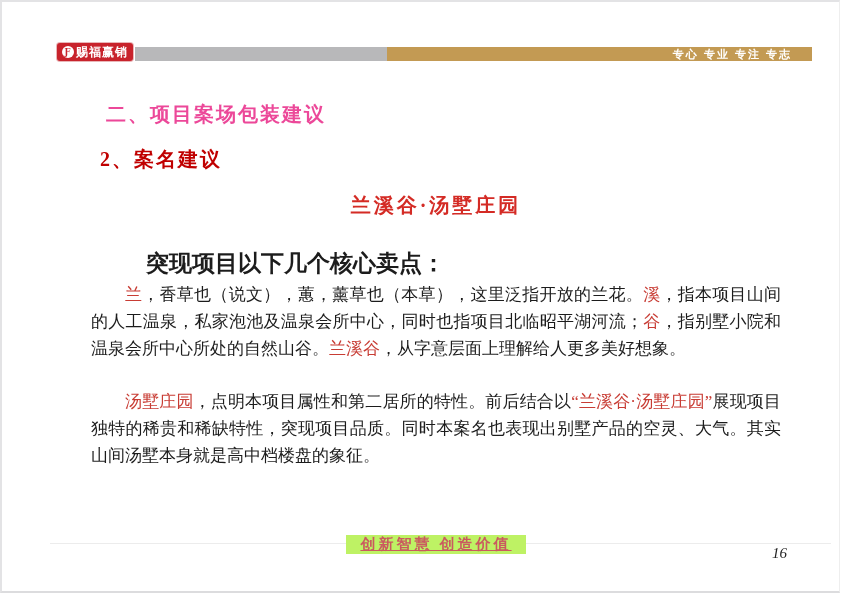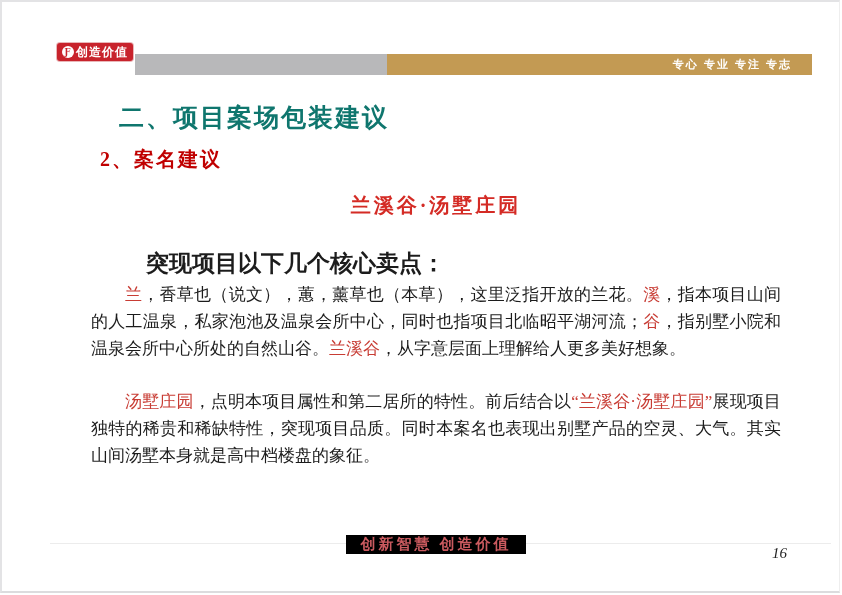--- a/index.html
+++ b/index.html
@@ -16,33 +16,33 @@
     background:#c8232c;border-radius:3px;color:#fff;
     display:flex;align-items:center;justify-content:center;gap:2px;
     font-weight:bold;font-size:12px;letter-spacing:1px;
     box-shadow:0 0 0 1px #e9b6b8;
   }
   .logo-mark{
     width:12px;height:12px;border-radius:50%;background:#fff;color:#c8232c;
     font-size:10px;line-height:12px;text-align:center;font-weight:bold;
     font-family:"Liberation Serif",serif;
   }
-  .bar{position:absolute;top:52px;height:21px;}
+  .bar{position:absolute;top:45px;height:14px;}
   .bar.gray{left:133px;width:252px;background:#b8b8ba;}
   .bar.gold{
     left:385px;width:425px;background:#c39a53;color:#fff;
     display:flex;align-items:center;justify-content:flex-end;
     font-size:11px;font-weight:bold;letter-spacing:2px;
     font-family:"Liberation Sans",sans-serif;
     box-sizing:border-box;padding-right:20px;line-height:11px;
   }
   
   .section-title{
-    position:absolute;left:117px;top:99px;font-size:25px;font-weight:bold;
-    color:#0f766e;letter-spacing:2px;
+    position:absolute;left:104px;top:99px;font-size:20px;font-weight:bold;
+    color:#ec4899;letter-spacing:2px;
   }
   .sub-title{
     position:absolute;left:98px;top:144px;font-size:20px;font-weight:bold;
     color:#c00000;letter-spacing:2px;
   }
   .case-name{
     position:absolute;left:90px;top:190px;width:688px;text-align:center;
     font-size:20px;font-weight:bold;color:#d42b25;letter-spacing:3px;
   }
   .lead{
@@ -61,37 +61,38 @@
   .red{color:#c83c34;}
   
   .footer-line{
     position:absolute;left:48px;right:8px;top:541px;height:0;
     border-top:1px solid #ececec;
   }
   .footer-motto{
     position:absolute;left:90px;top:533px;width:688px;text-align:center;
   }
   .footer-motto span{
-    display:inline-block;background:#000000;padding:0 14px;
+    display:inline-block;background:#bef264;padding:0 14px;
     color:#ca5a5f;font-weight:bold;font-size:15px;letter-spacing:3px;
     font-family:"Liberation Sans",sans-serif;
+    text-decoration:underline;
   }
   .page-number{
     position:absolute;left:770px;top:543px;width:40px;text-align:left;
     font-style:italic;font-size:15px;color:#222;
   }
 </style>
 </head>
 <body>
 
 <div class="slide">
 
   <div class="logo">
     <span class="logo-mark">Ƒ</span>
-    <span>创造价值</span>
+    <span>赐福赢销</span>
   </div>
   <div class="bar gray"></div>
   <div class="bar gold">
     <span>专心 专业 专注 专志</span>
   </div>
 
   <div class="section-title">二、项目案场包装建议</div>
   <div class="sub-title">2、案名建议</div>
   <div class="case-name">兰溪谷·汤墅庄园</div>
   <div class="lead">突现项目以下几个核心卖点：</div>

